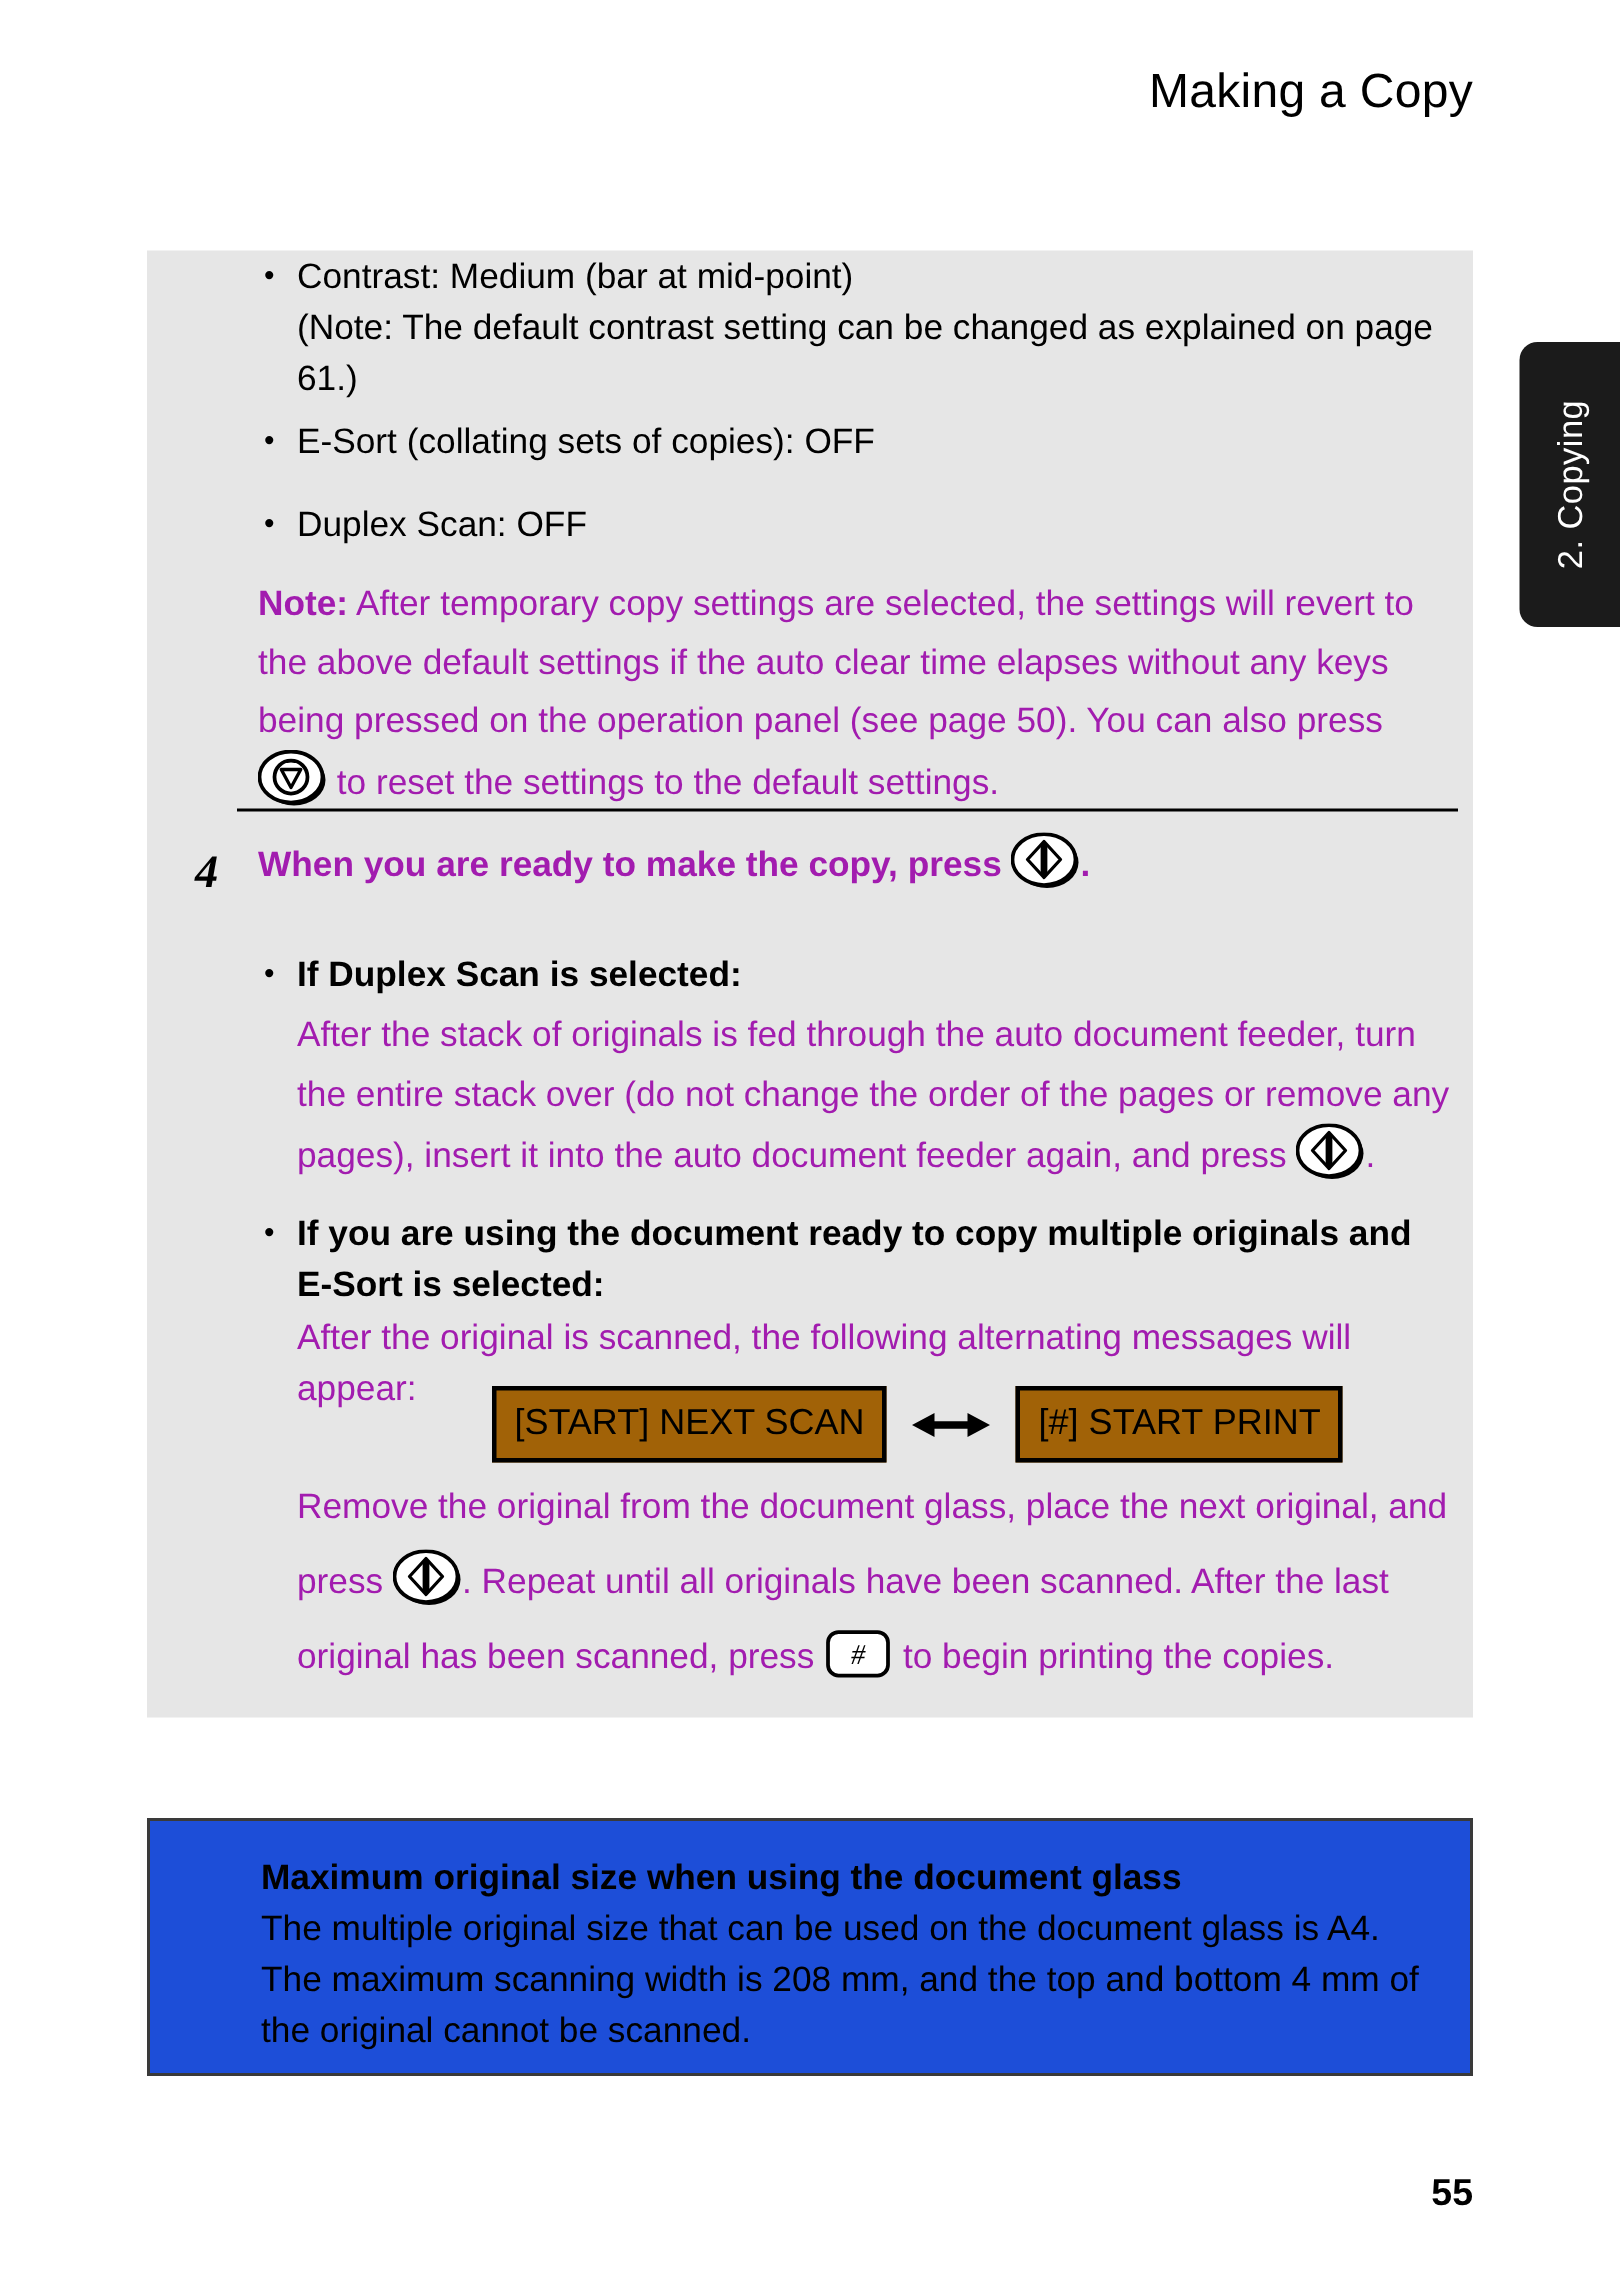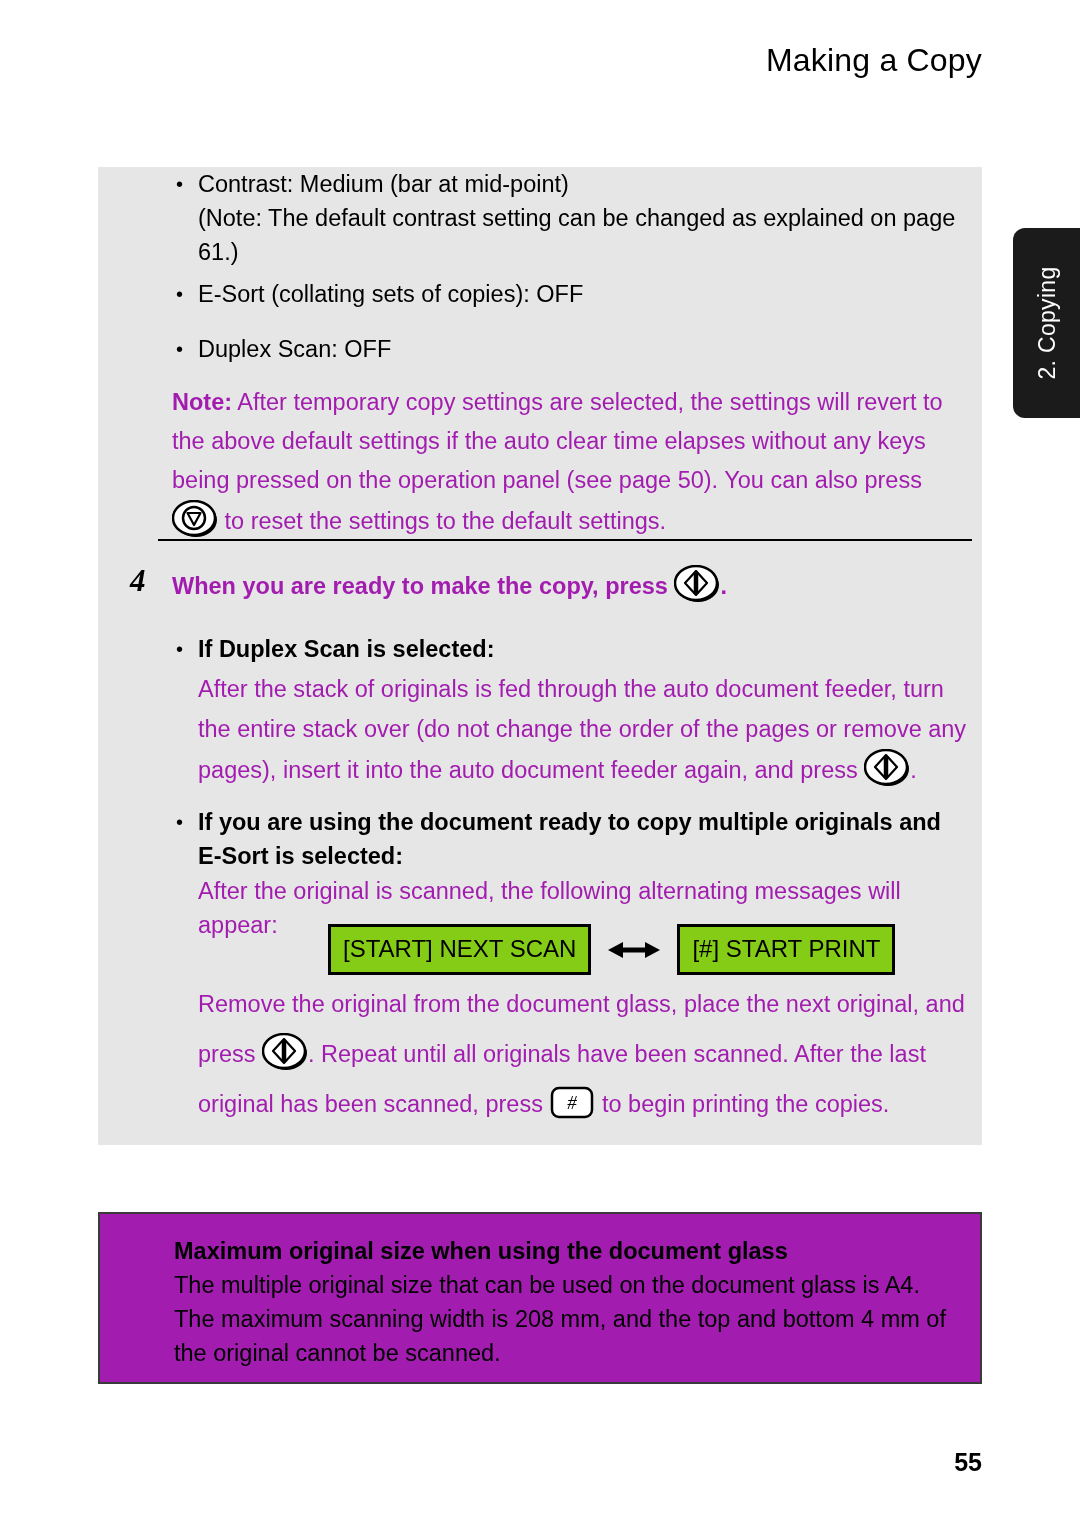--- a/index.html
+++ b/index.html
@@ -140,41 +140,41 @@
   }
 
   
   .msg-wrap {
     position: absolute;
     display: flex;
     align-items: center;
   }
   .msg-box {
     border: 3px solid #000;
-    background: #84cc16;
+    background: #a16207;
     font-size: 24px;
     line-height: 1;
     padding: 10px 12px 11px 12px;
     white-space: nowrap;
   }
   .msg-arrow {
     margin: 0 17px;
     width: 52px;
     height: 20px;
   }
 
   
   .note-box {
     position: absolute;
     left: 98px;
     top: 1212px;
     width: 884px;
     height: 172px;
     border: 2px solid #3a3a3a;
-    background: #a21caf;
+    background: #1d4ed8;
     box-sizing: border-box;
   }
   .note-box .tx { color: #000; }
 
   
   .page-number {
     position: absolute;
     right: 98px;
     top: 1448px;
     font-size: 25px;
@@ -218,21 +218,21 @@
             <ellipse cx="22" cy="18" rx="21" ry="17" fill="#fff" stroke="#000" stroke-width="2.5"></ellipse>
             <circle cx="22" cy="18" r="11" fill="#fff" stroke="#000" stroke-width="2.5"></circle>
             <path d="M15.5 13 L28.5 13 L22 25 Z" fill="#fff" stroke="#000" stroke-width="2.2" stroke-linejoin="round"></path>
           </svg></span><span> to reset the settings to the default settings.</span>
     </div>
 
     <div class="divider"></div>
 
     <div class="step-num">4</div>
 
-    <div class="tx bold" style="left:74px; top:398px; width:800px;">
+    <div class="tx bold" style="left:74px; top:388px; width:800px;">
       <span>When you are ready to make the copy, press </span><span class="icon-inline key-start"><svg viewBox="0 0 46 38" width="46" height="38">
             <ellipse cx="24" cy="20" rx="21" ry="17" fill="#000"></ellipse>
             <ellipse cx="22" cy="18" rx="21" ry="17" fill="#fff" stroke="#000" stroke-width="2.5"></ellipse>
             <path d="M22 6 L33 18 L22 30 L11 18 Z" fill="#fff" stroke="#000" stroke-width="2.2" stroke-linejoin="round"></path>
             <path d="M22 7.5 L22 28.5" stroke="#000" stroke-width="4.5"></path>
           </svg></span><span>.</span>
     </div>
 
     <div class="bullet-row" style="left:78px; top:465px; width:790px;">
       <span class="bullet-dot">•</span>

